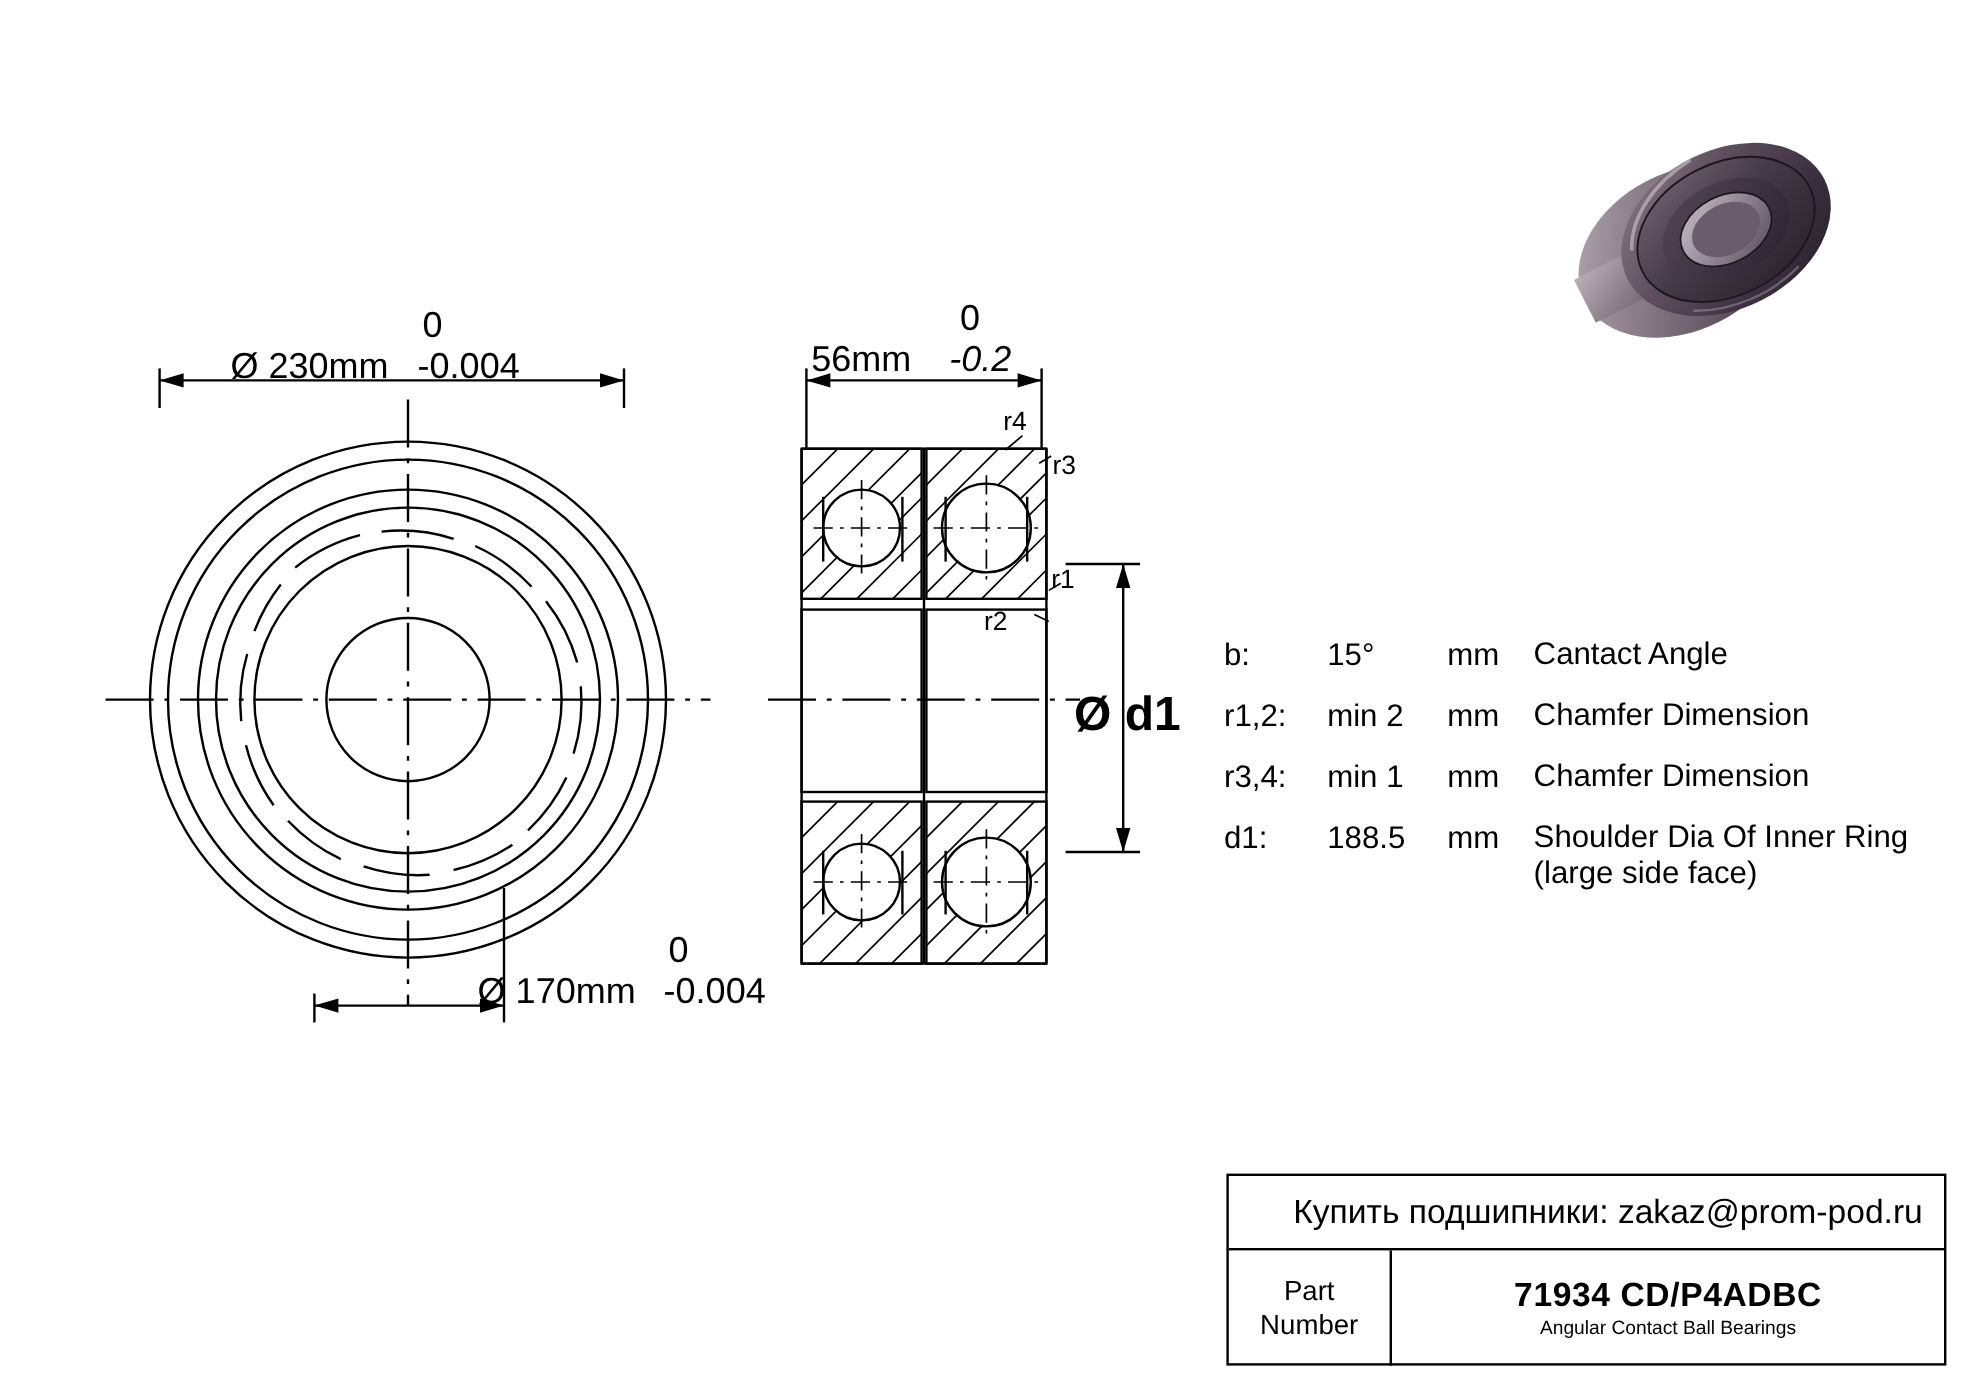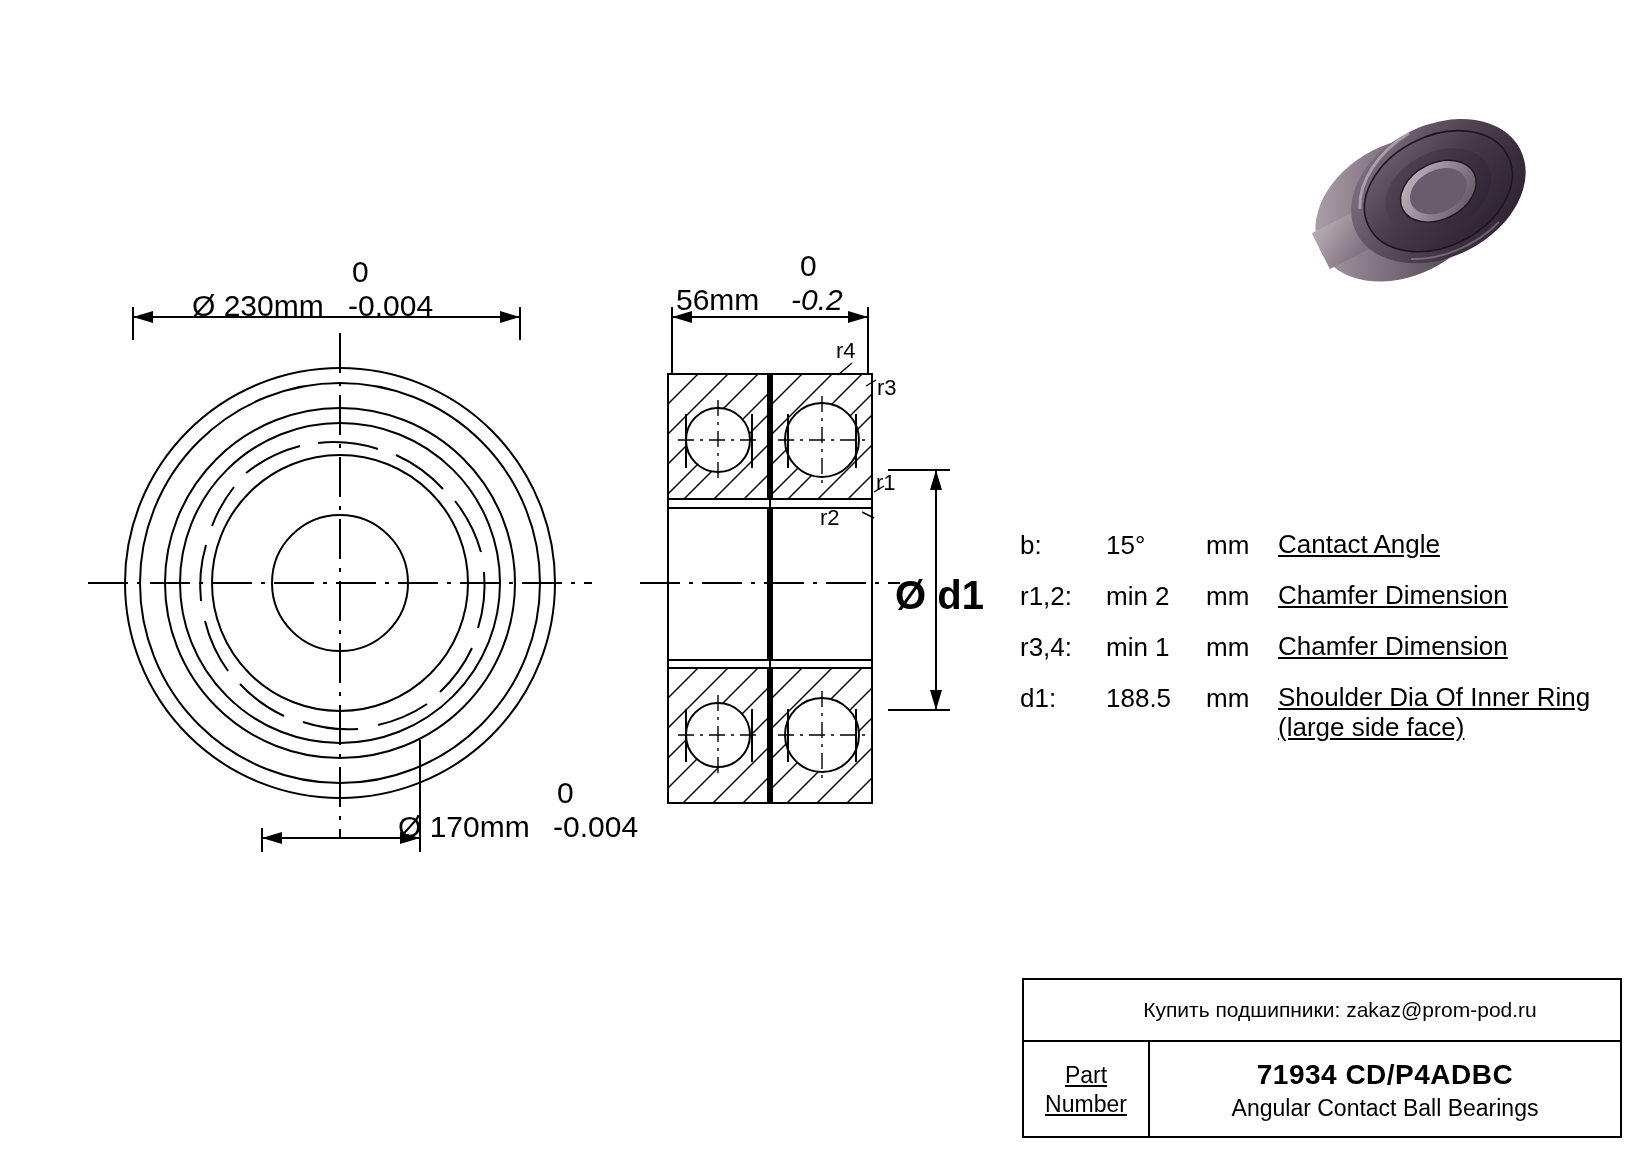--- a/index.html
+++ b/index.html
@@ -18,31 +18,31 @@
   
   .dimtext { font-size:30px; letter-spacing:0px; }
   .lbl { font-size:22px; }
 
   
   .spec { position:absolute; left:1020px; top:530px; width:600px; }
   .spec-row { display:flex; align-items:flex-start; margin-bottom:20px; font-size:26px; }
   .spec-key { width:86px; flex:none; }
   .spec-val { width:100px; flex:none; }
   .spec-unit { width:72px; flex:none; }
-  .spec-desc { flex:1; line-height:1.15;text-decoration:underline; }
+  .spec-desc { flex:1; line-height:1.15; }
 
   
   .tb { position:absolute; left:1022px; top:978px; width:600px; height:160px; border:2px solid #000; box-sizing:border-box; }
   .tb-top { height:62px; border-bottom:2px solid #000; display:flex; align-items:center; justify-content:center; box-sizing:border-box; }
-  .tb-top .shop { font-size:21px;margin-left:36px; }
+  .tb-top .shop { font-size:28px;margin-left:36px; }
   .tb-bot { display:flex; height:96px; box-sizing:border-box; }
-  .tb-bot-left { width:126px; border-right:2px solid #000; box-sizing:border-box; display:flex; flex-direction:column; align-items:center; justify-content:center; font-size:23px; line-height:1.25;text-decoration:underline; }
+  .tb-bot-left { width:136px; border-right:2px solid #000; box-sizing:border-box; display:flex; flex-direction:column; align-items:center; justify-content:center; font-size:23px; line-height:1.25; }
   .tb-bot-right { flex:1; display:flex; flex-direction:column; align-items:center; justify-content:center; }
   .pn { font-size:28px; font-weight:bold; letter-spacing:0.5px; }
-  .pt { font-size:23px; margin-top:4px; }
+  .pt { font-size:16px; margin-top:4px; }
 
   svg { display:block; }
 </style>
 </head>
 <body>
 
 <div id="sheet">
 
   <svg class="abs" style="left:0;top:0;" width="1646" height="1165" viewBox="0 0 1646 1165">
     <g stroke="#000" fill="none" stroke-width="2">

